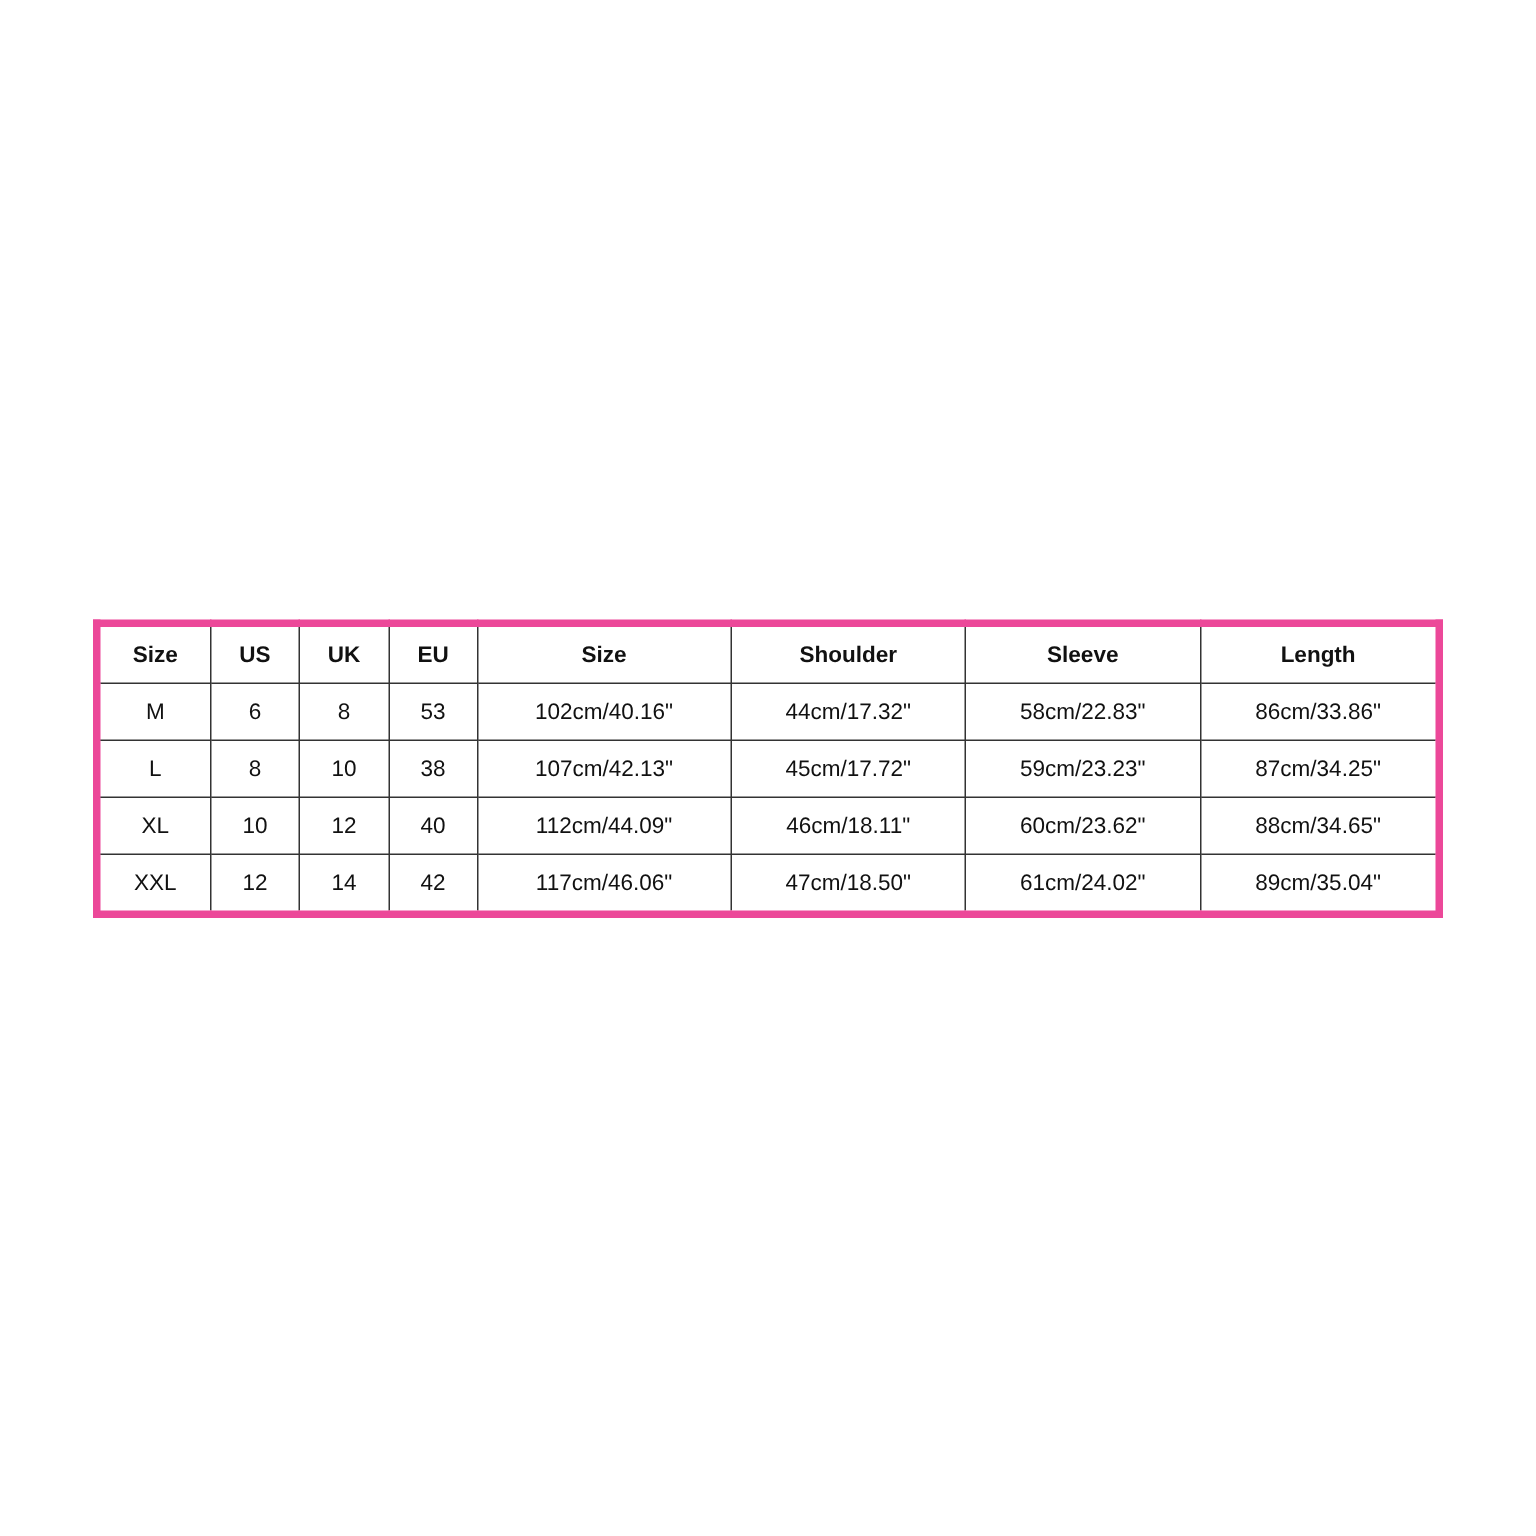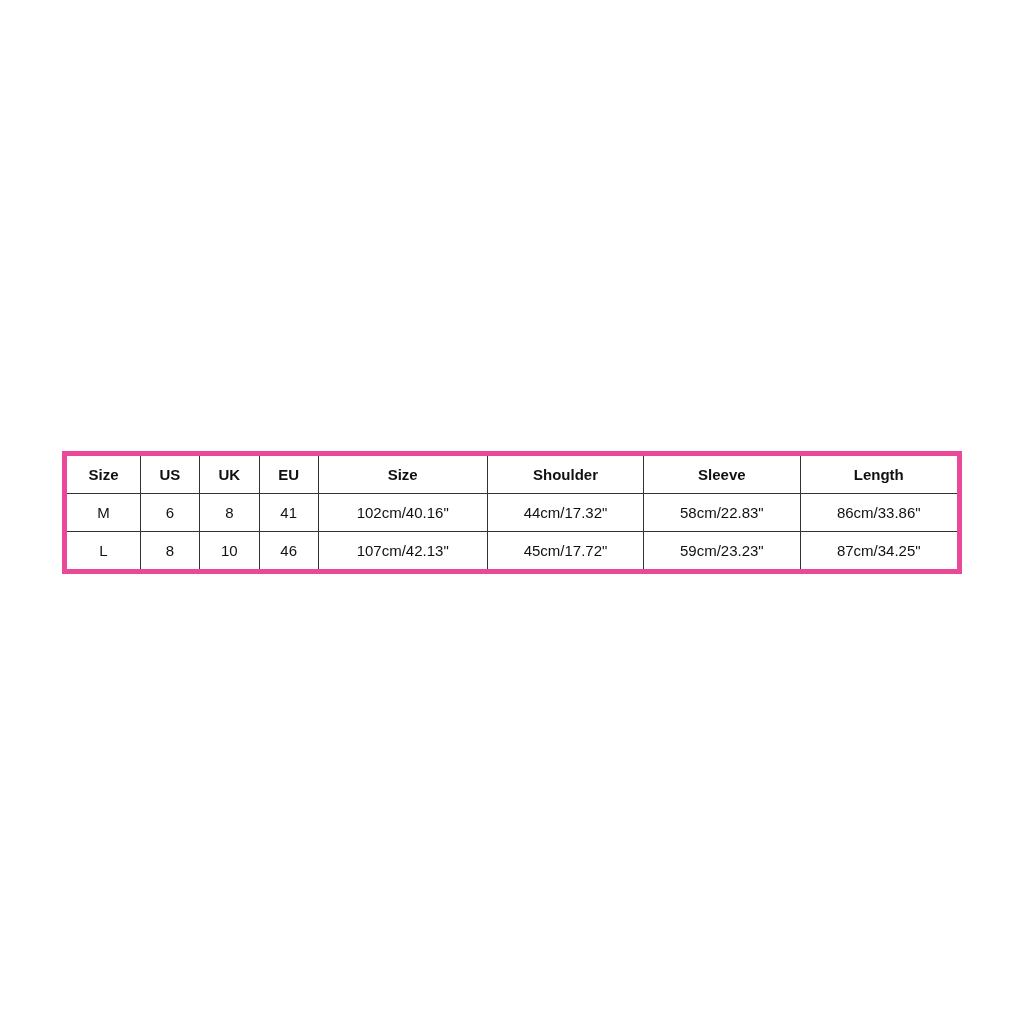--- a/index.html
+++ b/index.html
@@ -65,31 +65,51 @@
         <th>Shoulder</th>
         <th>Sleeve</th>
         <th>Length</th>
       </tr>
     </thead>
     <tbody id="table-body">
     <tr>
           <td>M</td>
           <td>6</td>
           <td>8</td>
-          <td>41</td>
+          <td>53</td>
           <td>102cm/40.16"</td>
           <td>44cm/17.32"</td>
           <td>58cm/22.83"</td>
           <td>86cm/33.86"</td>
         </tr>
         <tr>
           <td>L</td>
           <td>8</td>
           <td>10</td>
-          <td>46</td>
+          <td>38</td>
           <td>107cm/42.13"</td>
           <td>45cm/17.72"</td>
           <td>59cm/23.23"</td>
           <td>87cm/34.25"</td>
+        </tr>
+        <tr>
+          <td>XL</td>
+          <td>10</td>
+          <td>12</td>
+          <td>40</td>
+          <td>112cm/44.09"</td>
+          <td>46cm/18.11"</td>
+          <td>60cm/23.62"</td>
+          <td>88cm/34.65"</td>
+        </tr>
+        <tr>
+          <td>XXL</td>
+          <td>12</td>
+          <td>14</td>
+          <td>42</td>
+          <td>117cm/46.06"</td>
+          <td>47cm/18.50"</td>
+          <td>61cm/24.02"</td>
+          <td>89cm/35.04"</td>
         </tr>
       </tbody>
   </table>
 </div>
 
 </body></html>

